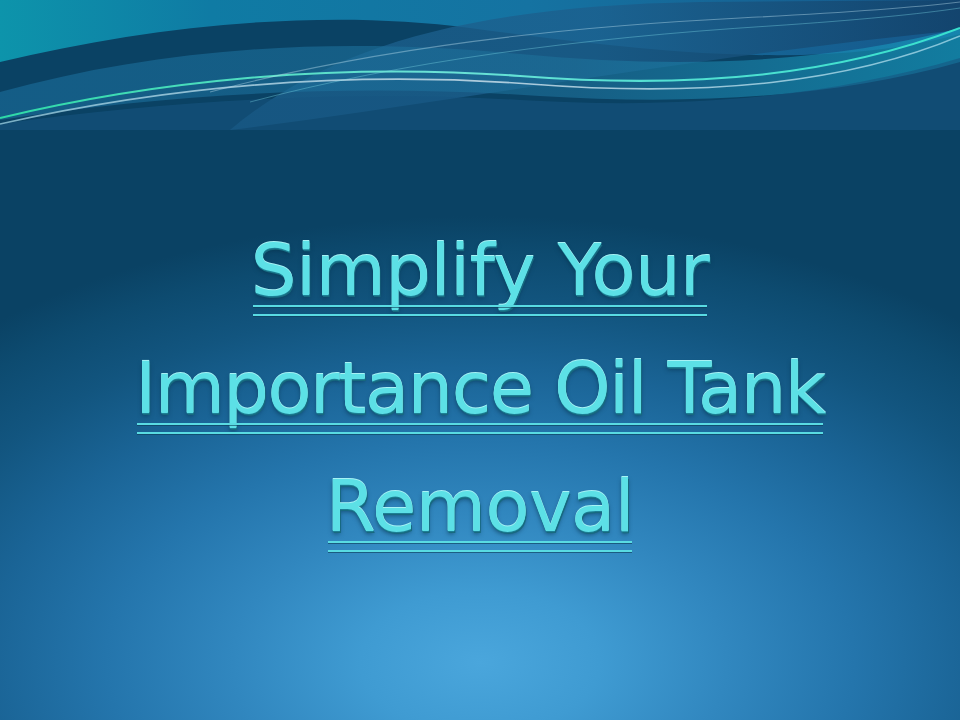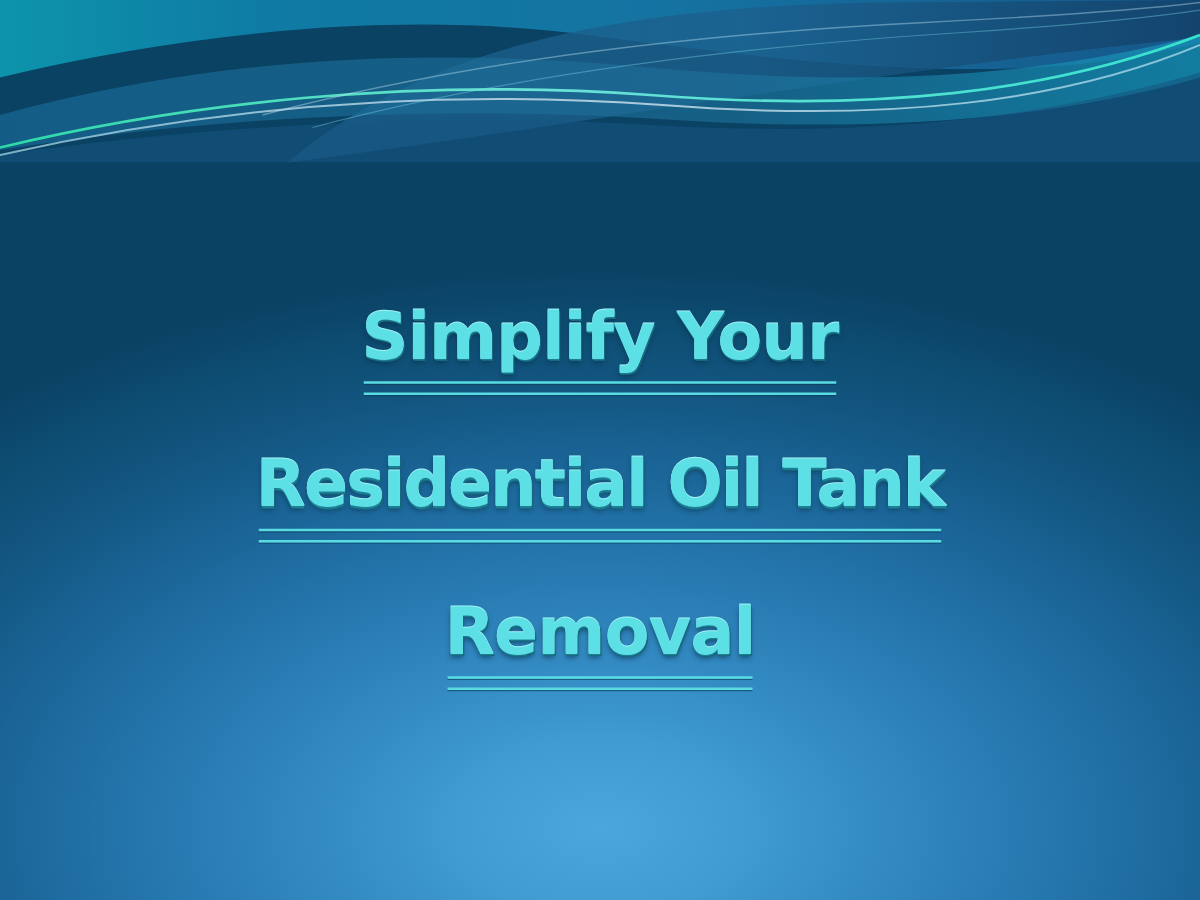--- a/index.html
+++ b/index.html
@@ -47,23 +47,23 @@
     justify-content: center;
     padding-top: 56px;
     box-sizing: border-box;
   }
 
   .title-line {
     position: relative;
     display: block;
     text-align: center;
     white-space: nowrap;
-    font-size: 52px;
+    font-size: 72px;
     line-height: 118px;
-    font-weight: 700;
+    font-weight: 400;
     letter-spacing: -0.5px;
     color: #5ce0e6;
     
     text-shadow:
       0 -1px 0 #a6f2f5,
       0 1px 0 #1d7f96,
       1px 2px 0 #17697e,
       0 3px 4px rgba(6, 48, 72, 0.55);
   }
 
@@ -132,17 +132,17 @@
 
       <path d="M0,124 C160,88 340,70 530,84 C710,98 850,82 960,36" fill="none" stroke="url(#gRibbonPale)" stroke-width="1.6" opacity="0.75"></path>
 
       <path d="M210,92 C360,52 540,28 740,18 C840,13 910,8 960,2" fill="none" stroke="#bfe3f0" stroke-width="1.1" opacity="0.42"></path>
       <path d="M250,102 C400,62 580,38 770,26 C860,20 920,14 960,8" fill="none" stroke="#7fd9e8" stroke-width="1" opacity="0.38"></path>
     </svg>
   </div>
 
   <div id="title-block">
     <span class="title-line">Simplify Your</span>
-    <span class="title-line wide">Residential Oil Tank</span>
+    <span class="title-line wide">Importance Oil Tank</span>
     <span class="title-line">Removal</span>
   </div>
 
 </div>
 
 </body></html>

